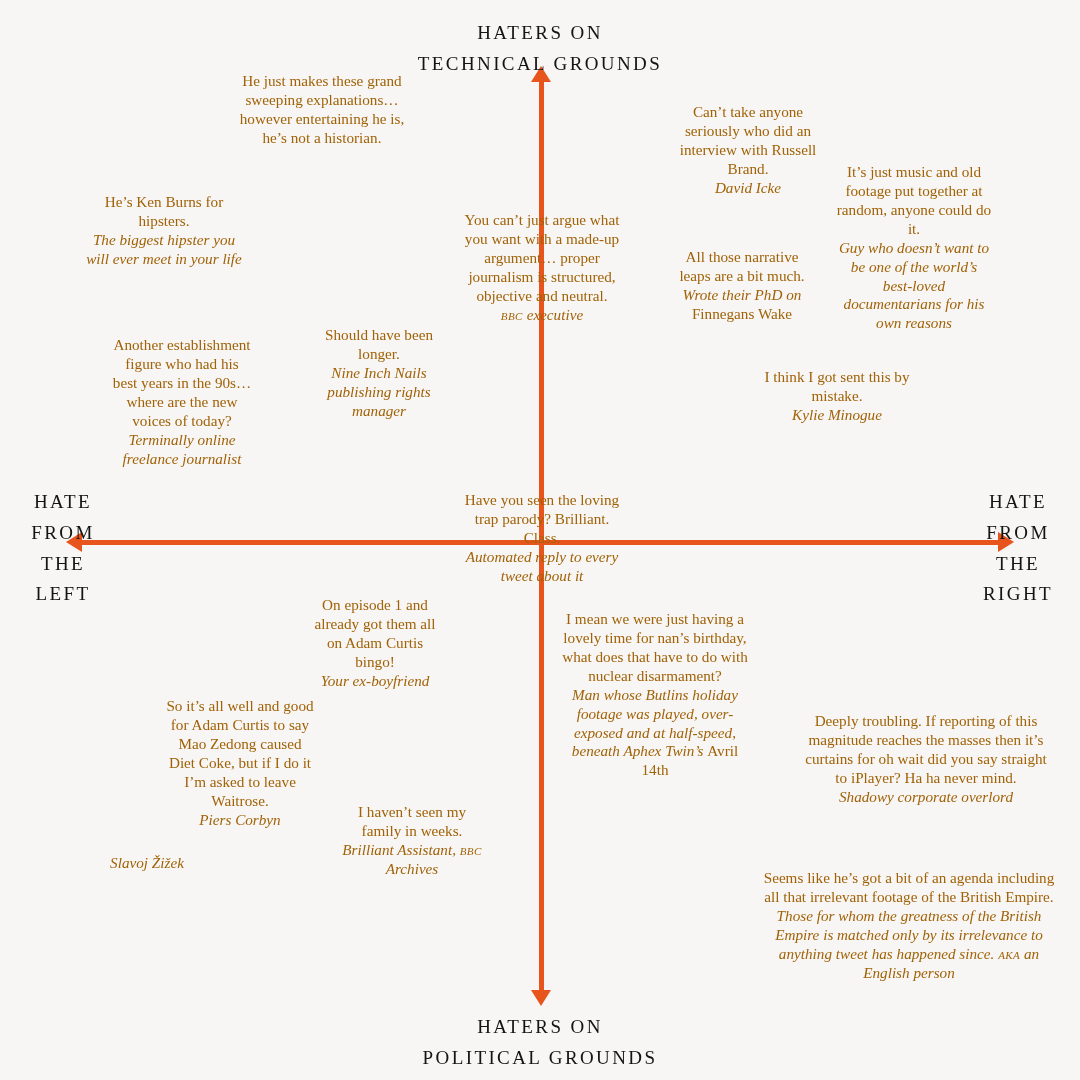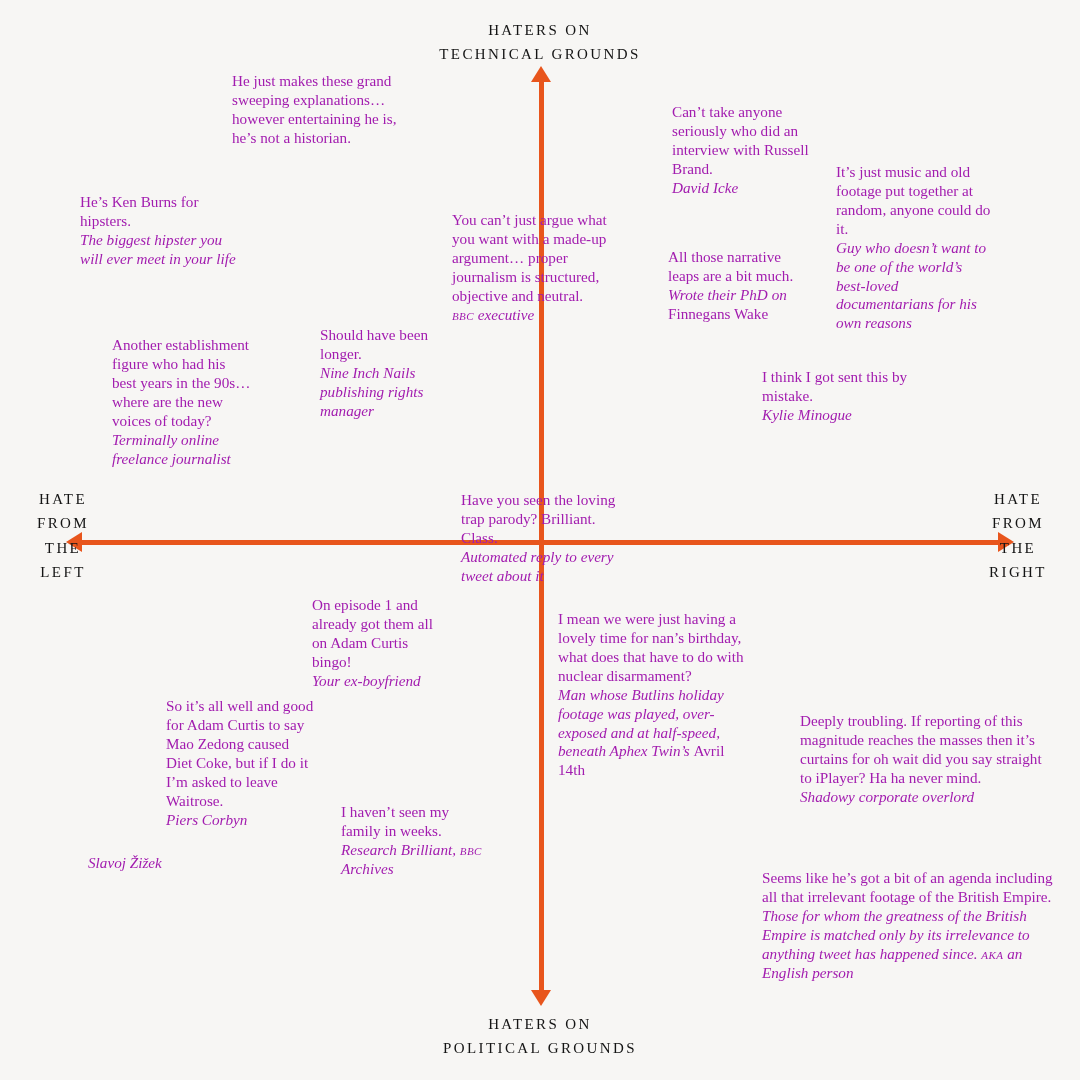--- a/index.html
+++ b/index.html
@@ -68,21 +68,21 @@
     top: 532px;
     border-top: 10px solid transparent;
     border-bottom: 10px solid transparent;
     border-left: 16px solid #e8551c;
   }
 
   
   .axis-label {
     position: absolute;
     text-align: center;
-    font-size: 15px;
+    font-size: 19px;
     letter-spacing: 2.4px;
     line-height: 1.62;
     color: #141414;
     text-transform: uppercase;
     font-weight: 400;
   }
   .axis-label .ln { display: block; }
   #label-top {
     left: 340px;
     top: 18px;
@@ -100,23 +100,24 @@
   }
   #label-right {
     left: 962px;
     top: 487px;
     width: 112px;
   }
 
   
   .quote {
     position: absolute;
+    text-align: center;
     font-size: 15.2px;
     line-height: 1.245;
-    color: #a21caf;
+    color: #a16207;
     font-variant-numeric: oldstyle-nums;
   }
   .quote .body { display: block; }
   .quote .attr {
     display: block;
     font-style: italic;
   }
   .attr .rom { font-style: normal; }
   .sc {
     font-variant: small-caps;
@@ -221,21 +222,21 @@
     <span class="attr">Piers Corbyn</span>
   </div>
 
   <div class="quote" style="left:800px; top:712px; width:252px;">
     <span class="body">Deeply troubling. If reporting of this magnitude reaches the masses then it’s curtains for oh wait did you say straight to iPlayer? Ha ha never mind.</span>
     <span class="attr">Shadowy corporate overlord</span>
   </div>
 
   <div class="quote" style="left:341px; top:803px; width:142px;">
     <span class="body">I haven’t seen my family in weeks.</span>
-    <span class="attr"><span>Research Brilliant,</span> <span class="sc">BBC</span> <span>Archives</span></span>
+    <span class="attr"><span>Brilliant Assistant,</span> <span class="sc">BBC</span> <span>Archives</span></span>
   </div>
 
   <div class="quote" style="left:88px; top:854px; width:118px;">
     <span class="attr">Slavoj Žižek</span>
   </div>
 
   <div class="quote" style="left:762px; top:869px; width:294px;">
     <span class="body">Seems like he’s got a bit of an agenda including all that irrelevant footage of the British Empire.</span>
     <span class="attr"><span>Those for whom the greatness of the British Empire is matched only by its irrelevance to anything tweet has happened since.</span> <span class="sc">AKA</span> <span>an English person</span></span>
   </div>

